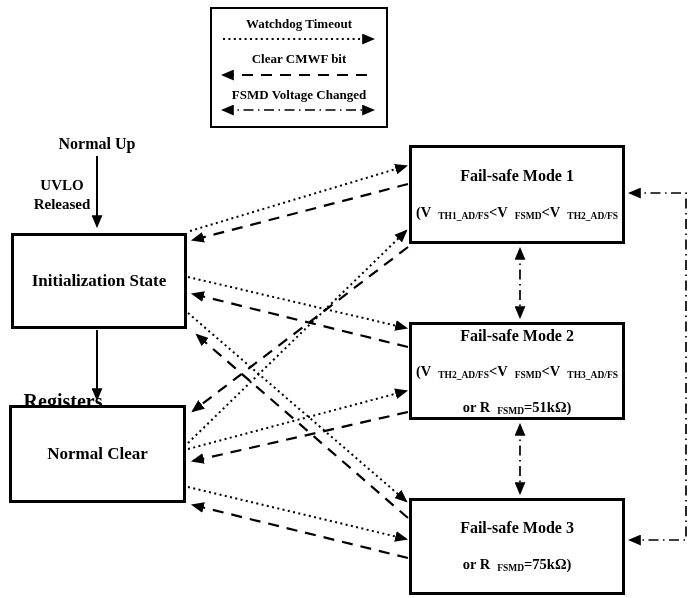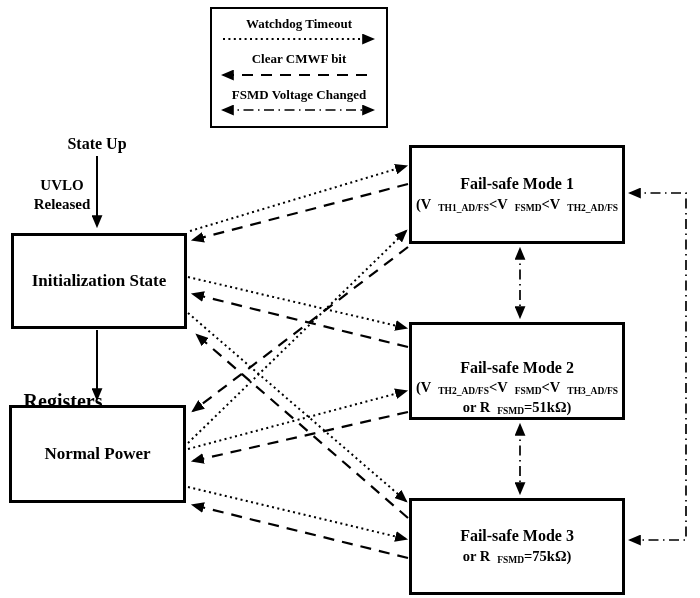--- a/index.html
+++ b/index.html
@@ -10,21 +10,21 @@
   #arrow-layer{position:absolute;left:0;top:0;width:700px;height:598px;}
   .edge{fill:none;stroke:#000;}
   .solid{stroke-width:2;}
   .dotted{stroke-width:2;stroke-dasharray:2 3.4;}
   .dashed{stroke-width:2.2;stroke-dasharray:11 8;}
   .dashdot{stroke-width:1.7;stroke-dasharray:10 4.5 1.5 4.5;}
 
   .box{
     position:absolute;box-sizing:border-box;border:3px solid #000;background:#fff;
     display:flex;flex-direction:column;align-items:center;justify-content:center;
-    text-align:center;font-weight:bold;
+    text-align:center;font-weight:bold;gap:16px;
   }
   #box-init{left:11px;top:233px;width:176px;height:96px;font-size:17px;}
   #box-normal{left:9px;top:405px;width:177px;height:98px;font-size:17px;}
   #box-fs1{left:409px;top:145px;width:216px;height:99px;}
   #box-fs2{left:409px;top:322px;width:216px;height:98px;justify-content:flex-end;}
   #box-fs3{left:409px;top:498px;width:216px;height:97px;}
   .fs-title{font-size:16px;line-height:1.3;}
   .fline{font-size:14.5px;line-height:1.3;white-space:nowrap;}
   .fsub{font-size:9.5px;vertical-align:-2px;margin-left:7px;}
 
@@ -93,32 +93,32 @@
         </svg>
     </div>
     <div class="legend-item">
       <div class="legend-label">FSMD Voltage Changed</div>
       <svg class="legend-svg" viewBox="0 0 164 16" xmlns="http://www.w3.org/2000/svg">
           <polyline points="6,8 156,8" class="edge dashdot" marker-end="url(#ah)" marker-start="url(#ahr)"></polyline>
         </svg>
     </div>
   </div>
 
-  <div class="freelabel" id="lbl-powerup">State Up</div>
+  <div class="freelabel" id="lbl-powerup">Normal Up</div>
   <div class="freelabel" id="lbl-uvlo">UVLO
 Released</div>
   <div class="freelabel" id="lbl-registers">Registers
 Programmed</div>
 
   <div class="box" id="box-init">
     <div>Initialization State</div>
   </div>
 
   <div class="box" id="box-normal">
-    <div>Normal Power</div>
+    <div>Normal Clear</div>
   </div>
 
   <div class="box" id="box-fs1">
     <div class="fs-title">Fail-safe Mode 1</div>
     <div class="fline"><span>(V</span><span class="fsub">TH1_AD/FS</span><span>&lt;V</span><span class="fsub">FSMD</span><span>&lt;V</span><span class="fsub">TH2_AD/FS</span></div>
   </div>
 
   <div class="box" id="box-fs2">
     <div class="fs-title">Fail-safe Mode 2</div>
     <div class="fline"><span>(V</span><span class="fsub">TH2_AD/FS</span><span>&lt;V</span><span class="fsub">FSMD</span><span>&lt;V</span><span class="fsub">TH3_AD/FS</span></div>

